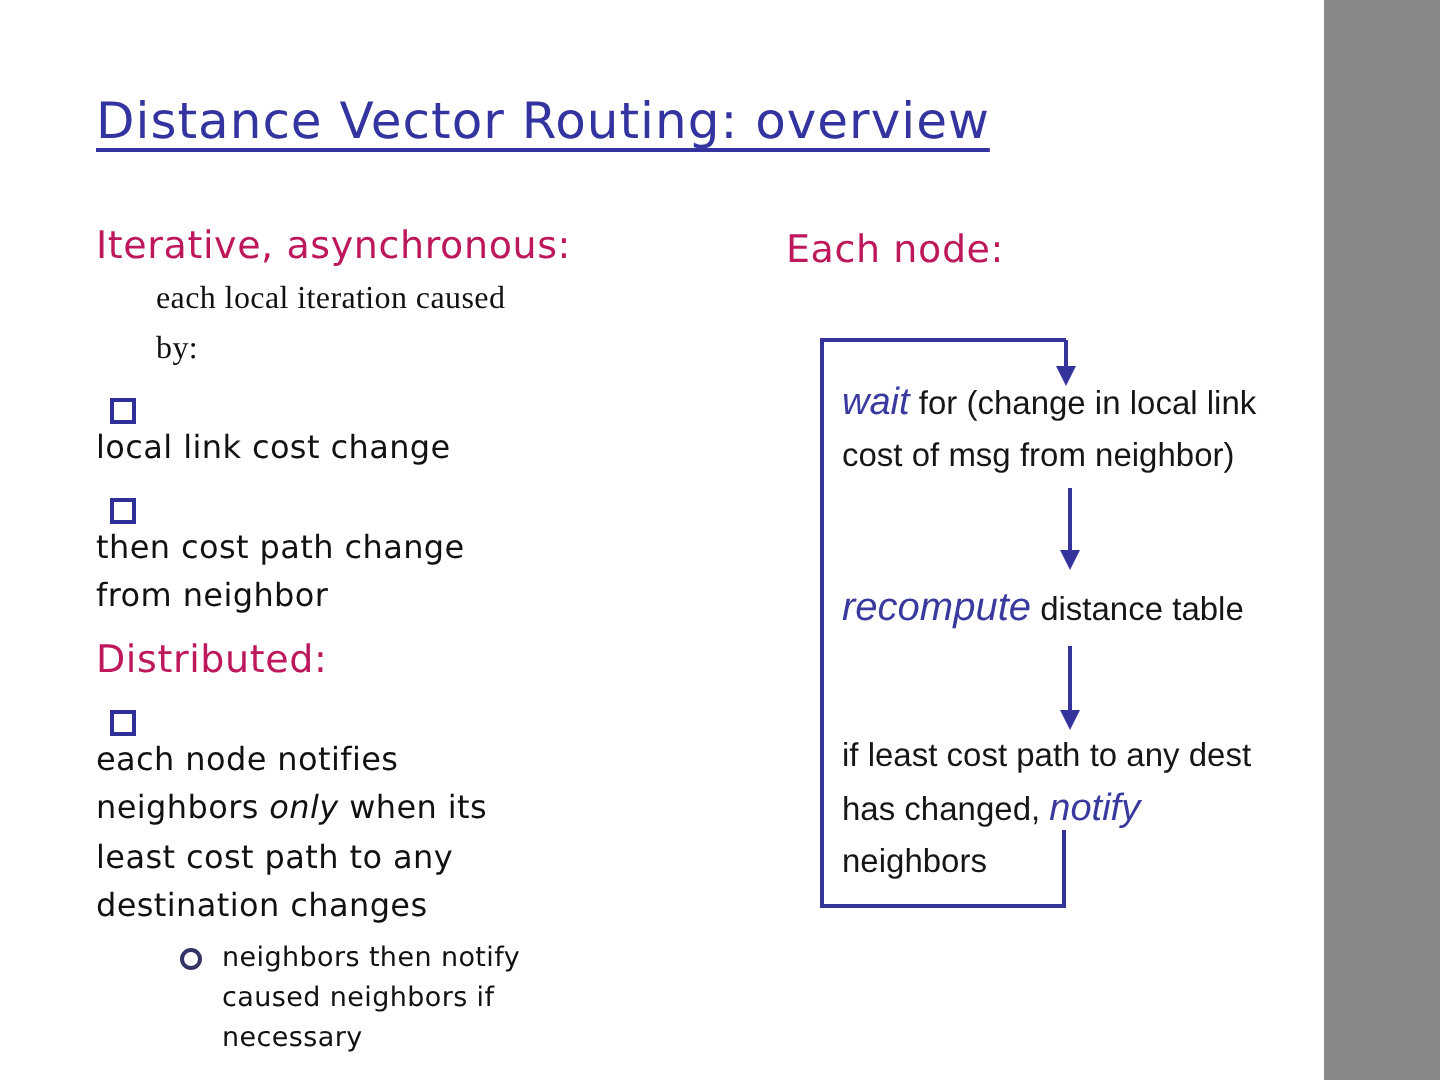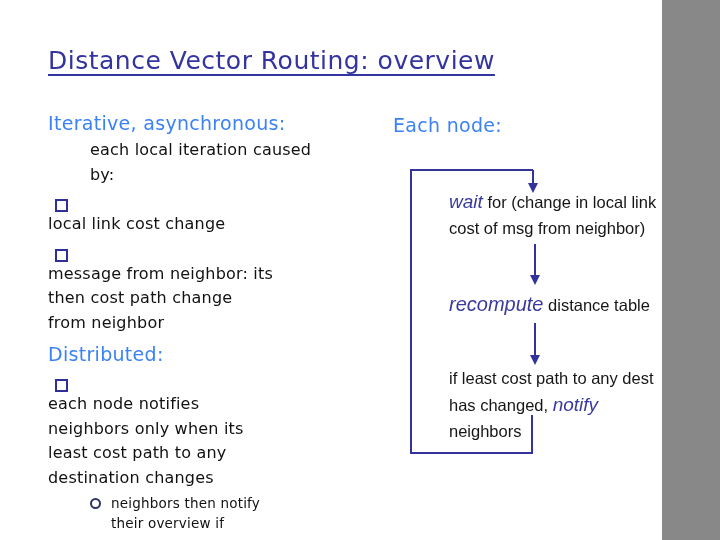--- a/index.html
+++ b/index.html
@@ -12,42 +12,42 @@
   
   .title {
     position:absolute; left:48px; top:46px; width:640px;
     font-size:25px; letter-spacing:0.5px; color:#3434A0;
     text-decoration:underline; text-decoration-thickness:2px; text-underline-offset:5px;
     white-space:nowrap;
   }
   
   .left-col { position:absolute; left:48px; top:110px; width:340px; }
   .red-heading {
-    color:#3b82f6; font-size:19px; line-height:26px; letter-spacing:0.3px;
+    color:#be185d; font-size:19px; line-height:26px; letter-spacing:0.3px;
     white-space:nowrap;
   }
   .body-line { font-size:16px; line-height:24.5px; letter-spacing:0.2px; white-space:nowrap; }
-  .intro { margin-left:42px; margin-top:2px; }
+  .intro { margin-left:30px; margin-top:2px;font-family:Liberation Serif, serif; }
   .bullet { display:flex; margin-top:5px;flex-direction:column; }
   .bullet .sq {
     flex:0 0 auto; width:9px; height:9px; margin:7px 14px 0 7px;
     border:2px solid #2F2F99; background:transparent;
   }
   .heading2 { margin-top:6px; }
   .subbullet { display:flex; margin-left:42px; margin-top:3px; }
   .subbullet .circ {
     flex:0 0 auto; width:7px; height:7px; margin:5px 10px 0 0;
     border:2px solid #333366; border-radius:50%; background:transparent;
   }
   .subbullet .body-line { font-size:13.5px; line-height:20px; }
   
   .right-heading { position:absolute; left:393px; top:112px;text-align:center; }
   .flow-svg { position:absolute; left:405px; top:160px; }
   .flow-text { position:absolute; font-family:"Liberation Sans", sans-serif; color:#161616; }
-  .flow-text div { white-space:nowrap;margin-left:28px; }
+  .flow-text div { white-space:nowrap; }
   .wait-block  { left:421px; top:189px; font-size:16.5px; line-height:26px; }
   .recompute-block { left:421px; top:293px; font-size:16.5px; }
   .notify-block { left:421px; top:365px; font-size:16.5px; line-height:26.5px; }
   .em-blue {
     color:#3A3A9E; font-style:italic;
     font-family:"Liberation Sans", sans-serif;
   }
   .em-wait { font-size:19px; }
   .em-recompute { font-size:20px; }
   .em-notify { font-size:19px; }
@@ -73,43 +73,42 @@
     <div class="bullet">
       <span class="sq"></span>
       <div>
         <div class="body-line">local link cost change</div>
       </div>
     </div>
 
     <div class="bullet">
       <span class="sq"></span>
       <div>
-        <div class="body-line">message from neighbor: its</div>
         <div class="body-line">then cost path change</div>
         <div class="body-line">from neighbor</div>
       </div>
     </div>
 
     <div class="red-heading heading2">Distributed:</div>
 
     <div class="bullet">
       <span class="sq"></span>
       <div>
         <div class="body-line">each node notifies</div>
-        <div class="body-line"><span>neighbors </span><span style="">only</span><span> when its</span></div>
+        <div class="body-line"><span>neighbors </span><span style="font-style:italic">only</span><span> when its</span></div>
         <div class="body-line">least cost path to any</div>
         <div class="body-line">destination changes</div>
       </div>
     </div>
 
     <div class="subbullet">
       <span class="circ"></span>
       <div>
         <div class="body-line">neighbors then notify</div>
-        <div class="body-line">their overview if</div>
+        <div class="body-line">caused neighbors if</div>
         <div class="body-line">necessary</div>
       </div>
     </div>
   </div>
 
   <div class="red-heading right-heading">Each node:</div>
 
   <svg class="flow-svg" width="145" height="302" viewBox="0 0 145 302">
     <polyline points="128,10 6,10 6,293 127,293 127,255" fill="none" stroke="#333399" stroke-width="2"></polyline>
     <line x1="128" y1="10" x2="128" y2="24" stroke="#333399" stroke-width="2"></line>

